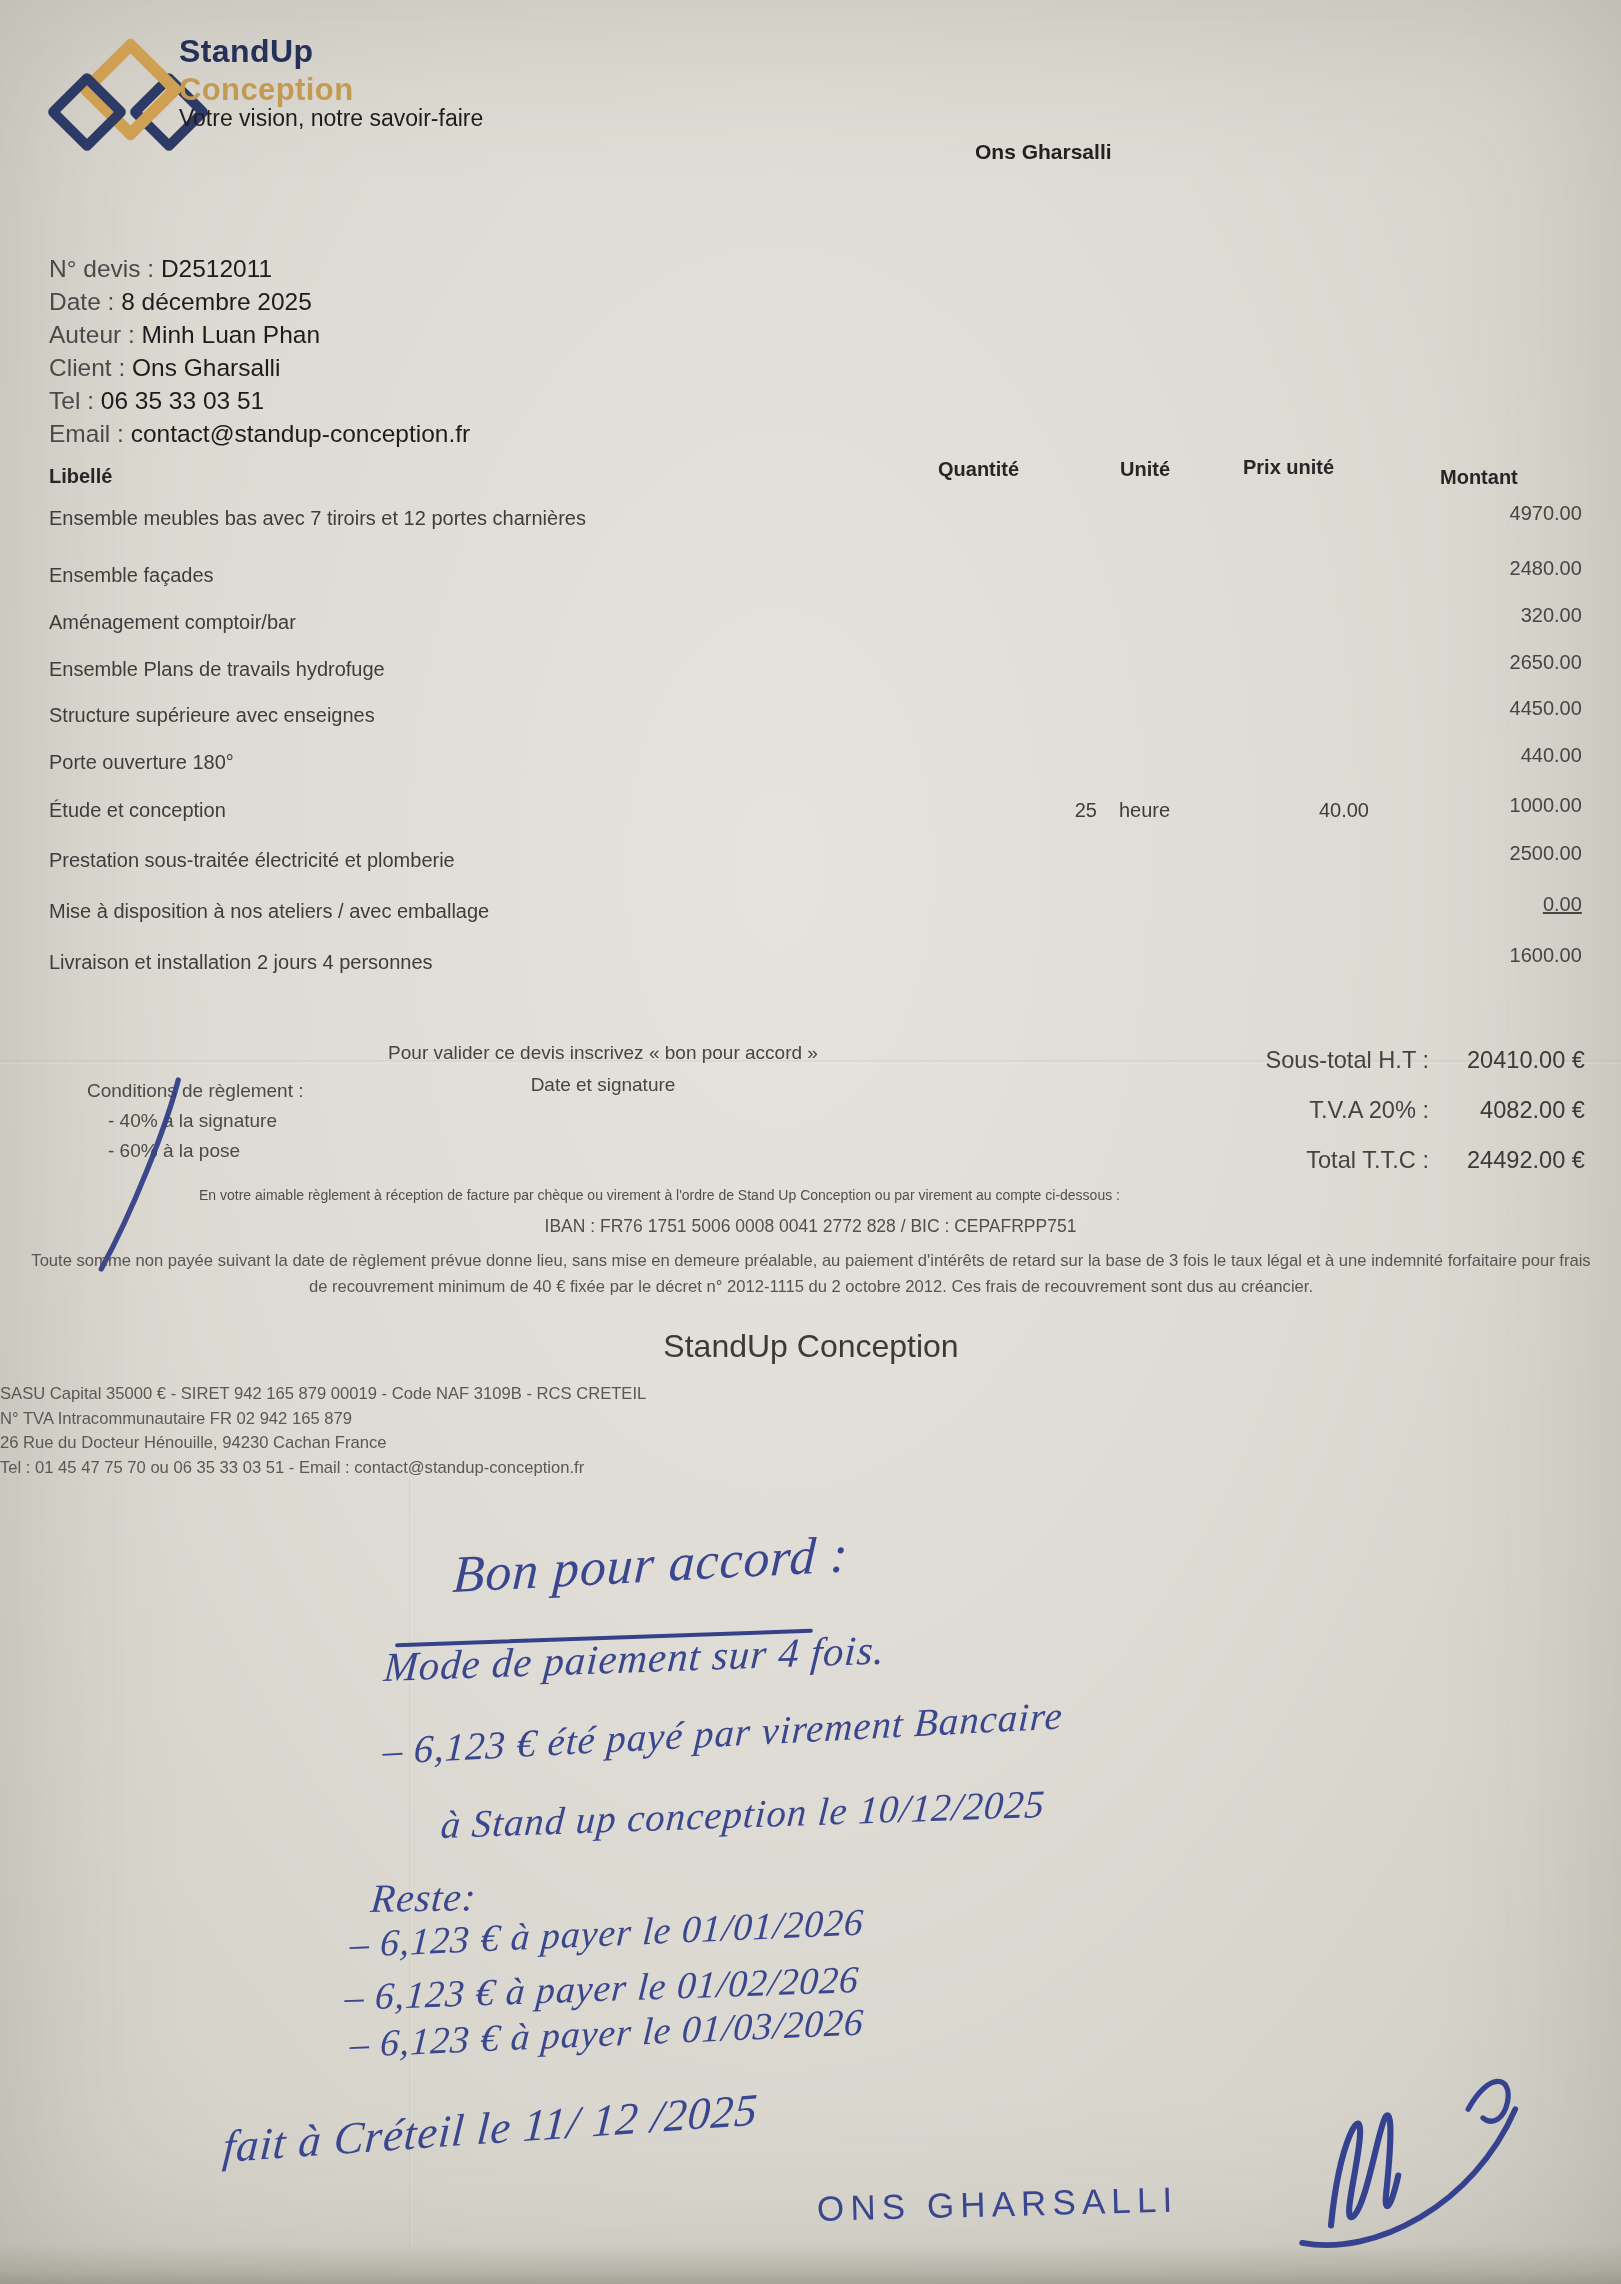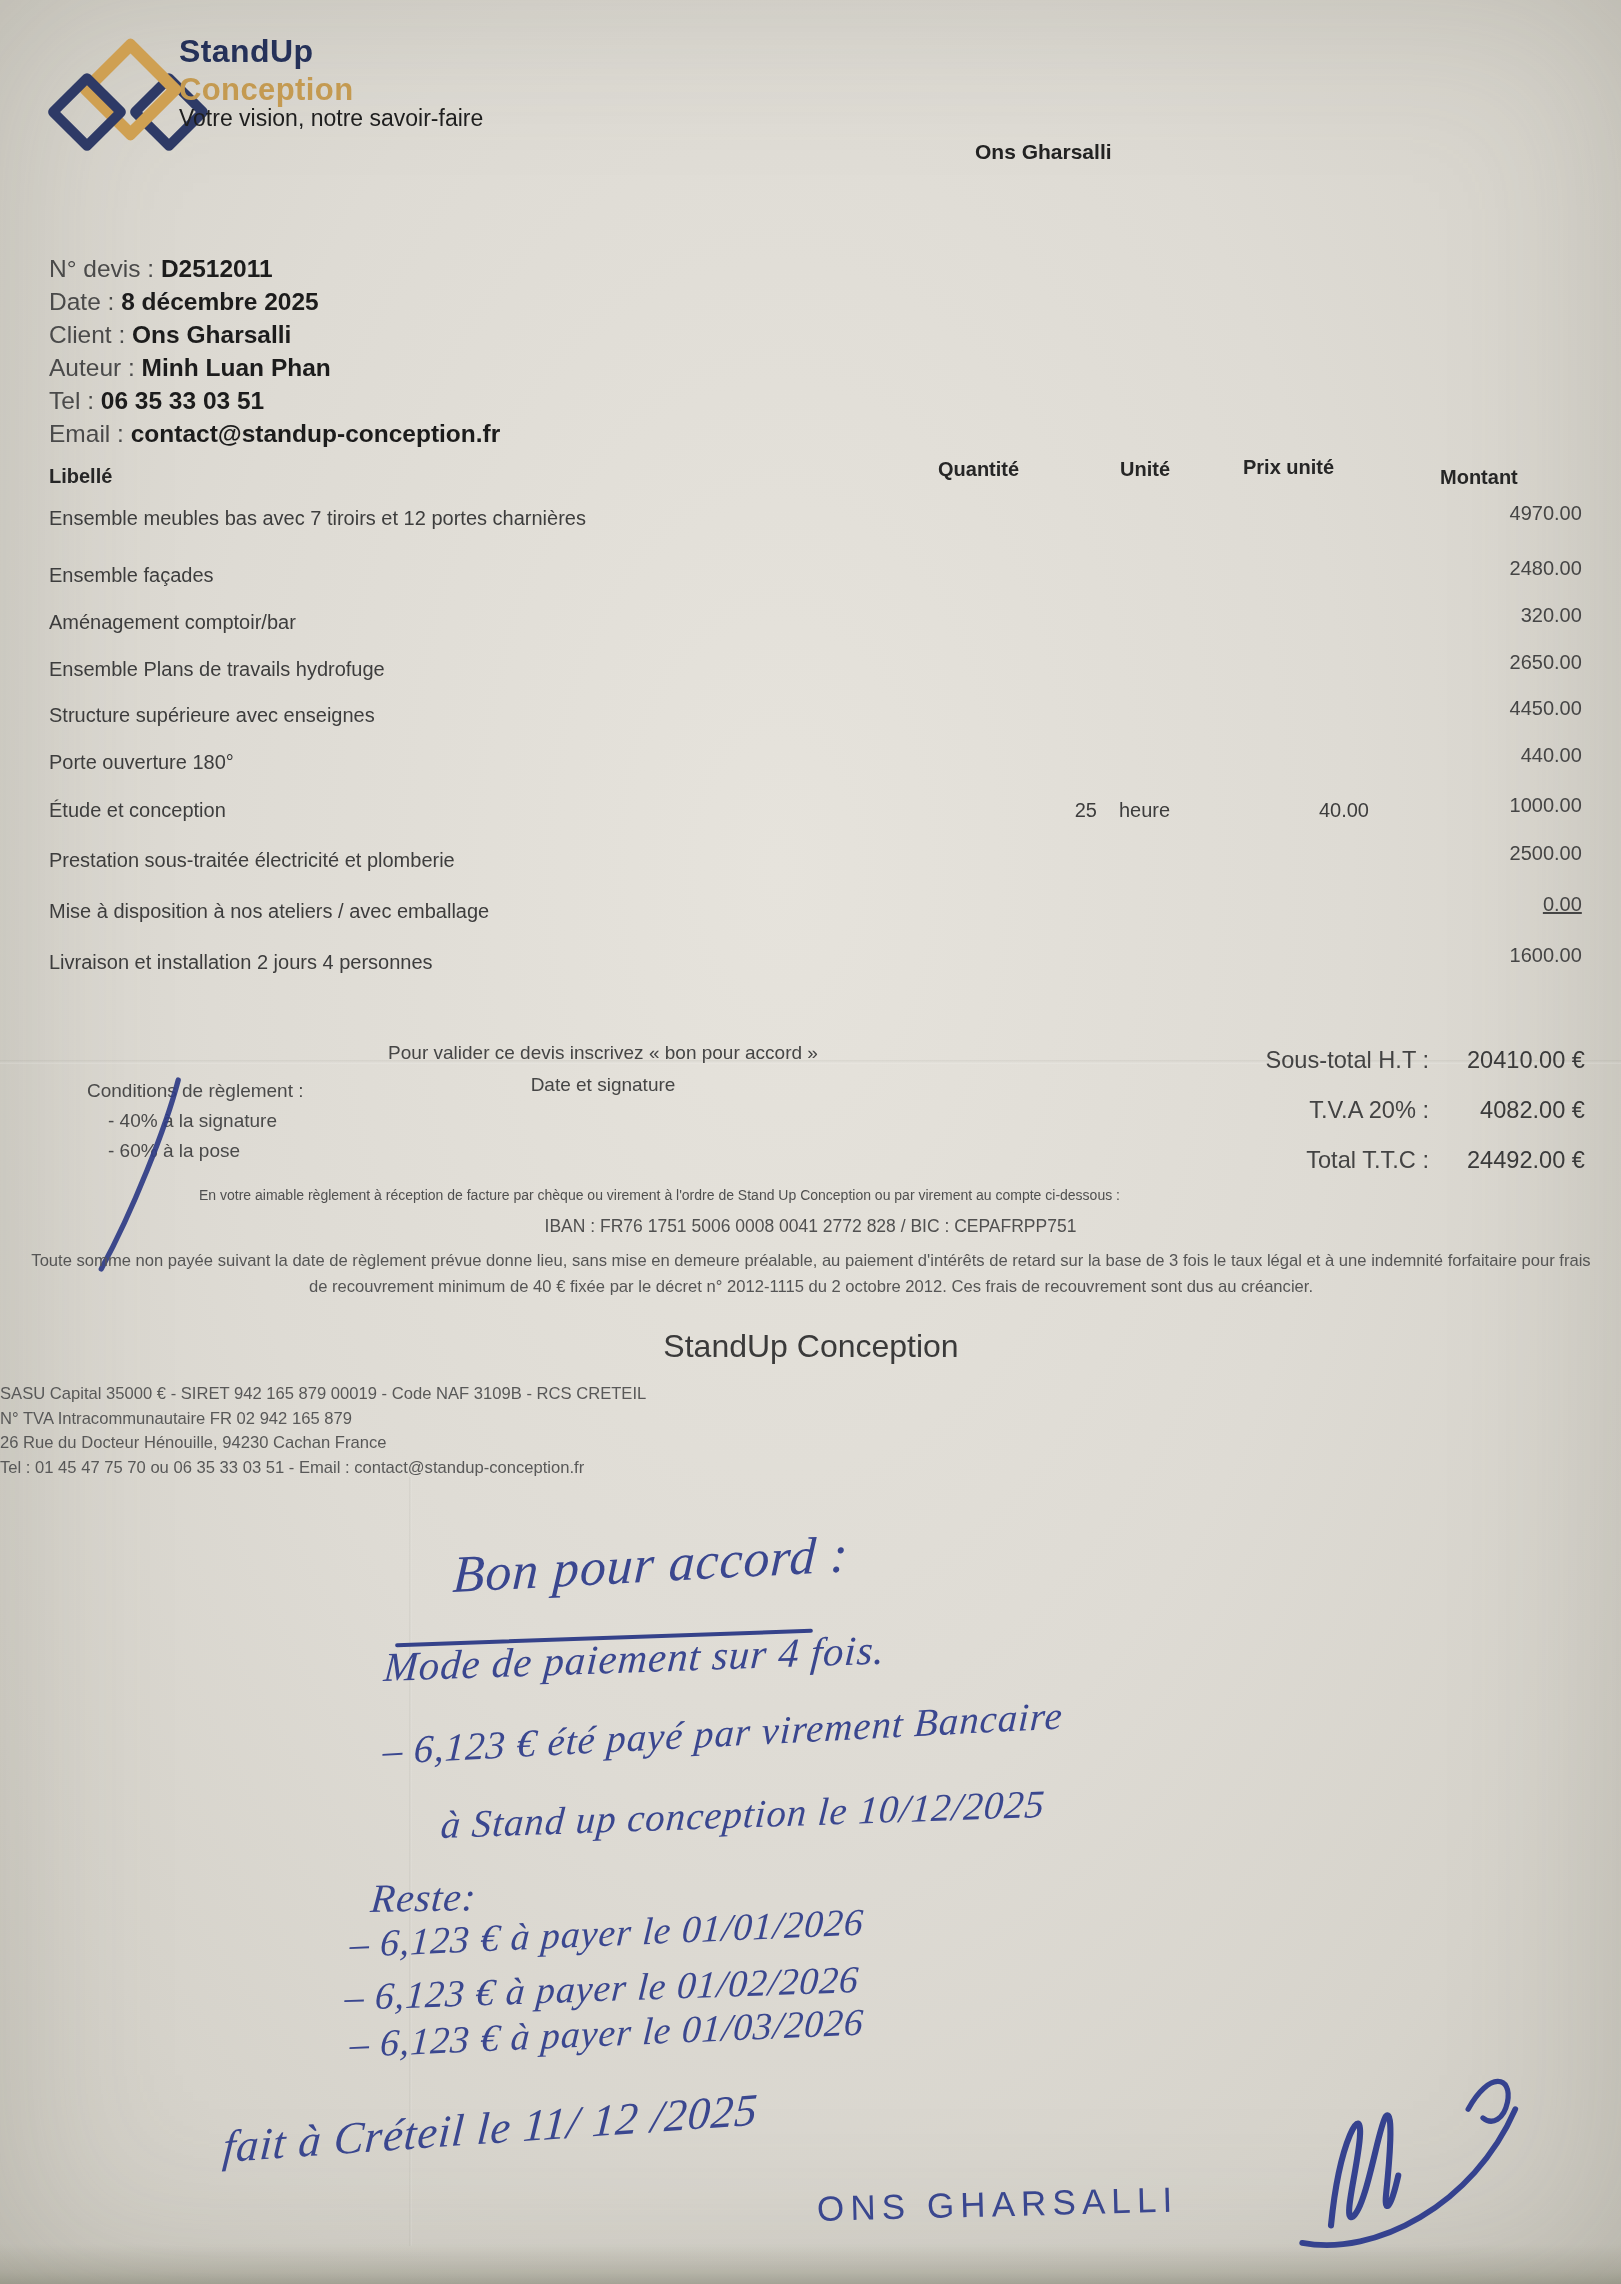--- a/index.html
+++ b/index.html
@@ -32,21 +32,21 @@
   .brand { position:absolute; left:179px; top:33px; }
   .brand-1 { font-size:32px; font-weight:bold; color:#253159; letter-spacing:0.4px; }
   .brand-2 { font-size:31px; font-weight:bold; color:#c49a51; letter-spacing:0.4px; margin-top:1.7px; }
   .tagline { position:absolute; left:179px; top:105px; font-size:23px; color:#1e1e1e; }
 
   .client-top { position:absolute; left:975px; top:140px; font-size:21px; font-weight:bold; color:#222; }
 
   
   .meta { position:absolute; left:49px; top:252px; font-size:24.5px; color:#4a4a4a; }
   .meta-row { height:33px; line-height:33px; white-space:nowrap; }
-  .meta-row b { color:#1c1c1c; font-weight:bold; }
+  .meta-row b { color:#1c1c1c; font-weight:normal; }
 
   
   .table { position:absolute; left:49px; top:0; width:1538px; height:1014px; color:#3d3d3d; }
   .th { position:absolute; font-weight:bold; font-size:20px; color:#262626; white-space:nowrap; }
   .row { position:absolute; width:100%; height:35px; font-size:20px; white-space:nowrap; }
   .c-lib { position:absolute; left:0; }
   .c-qte { position:absolute; left:961px; width:87px; text-align:right; }
   .c-uni { position:absolute; left:1070px; }
   .c-prx { position:absolute; left:1206px; width:114px; text-align:right; }
   .c-mnt { position:absolute; right:5.2px; width:140px; text-align:right; color:#454545; }
@@ -104,22 +104,22 @@
     <div class="brand-1">StandUp</div>
     <div class="brand-2">Conception</div>
   </div>
   <div class="tagline">Votre vision, notre savoir-faire</div>
 
   <div class="client-top">Ons Gharsalli</div>
 
   <div class="meta">
     <div class="meta-row"><span>N° devis : </span><b>D2512011</b></div>
     <div class="meta-row"><span>Date : </span><b>8 décembre 2025</b></div>
+    <div class="meta-row"><span>Auteur : </span><b>Minh Luan Phan</b></div>
     <div class="meta-row"><span>Client : </span><b>Ons Gharsalli</b></div>
-    <div class="meta-row"><span>Auteur : </span><b>Minh Luan Phan</b></div>
     <div class="meta-row"><span>Tel : </span><b>06 35 33 03 51</b></div>
     <div class="meta-row"><span>Email : </span><b>contact@standup-conception.fr</b></div>
   </div>
 
   <div class="table">
     <div class="th" style="left:0;      top:465px;">Libellé</div>
     <div class="th" style="left:889px; top:458px;">Quantité</div>
     <div class="th" style="left:1071px; top:458px;">Unité</div>
     <div class="th" style="left:1194px; top:456px;">Prix unité</div>
     <div class="th" style="left:1391px; top:466px;">Montant</div>

